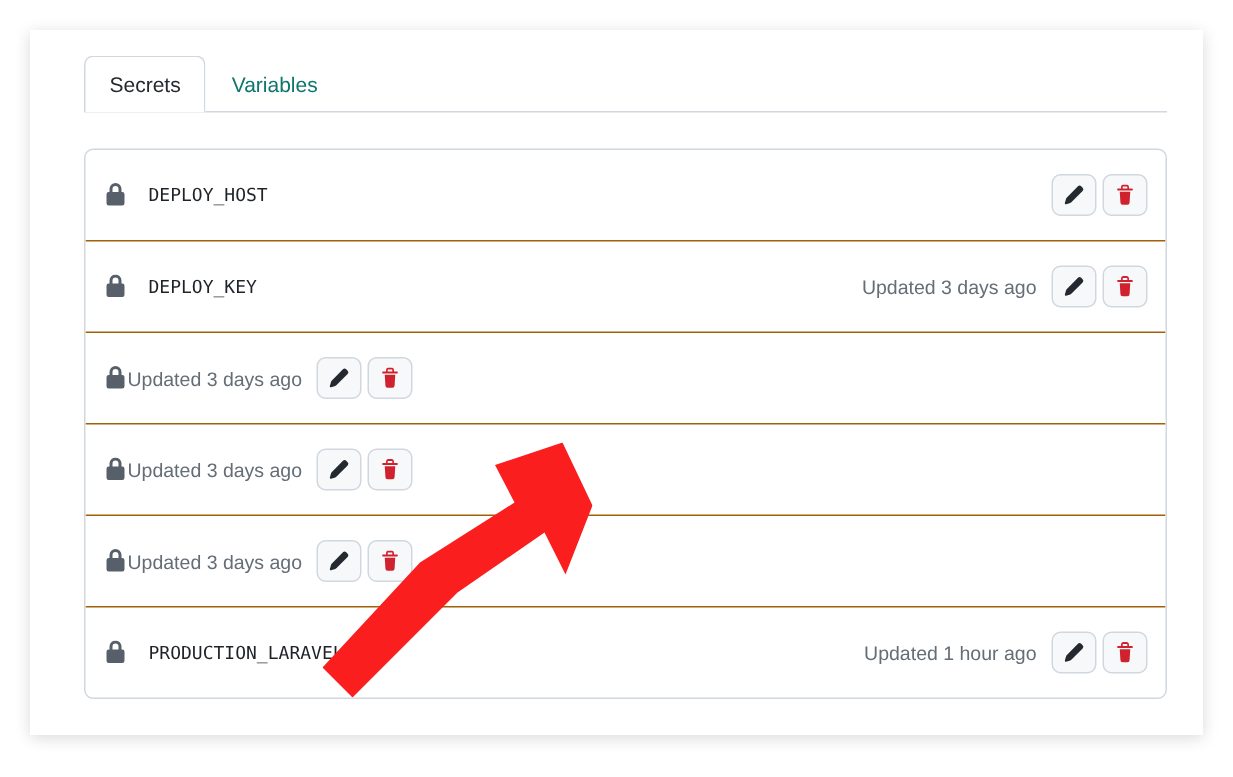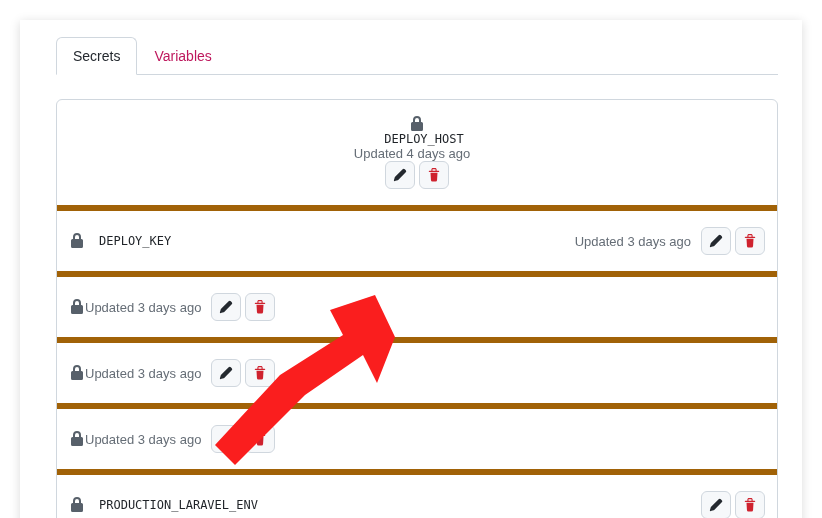--- a/index.html
+++ b/index.html
@@ -20,21 +20,21 @@
     position: relative;
   }
   .tabs {
     display: flex;
     border-bottom: 1px solid #d0d7de;
     margin-bottom: 24px;
   }
   .tab {
     padding: 10px 16px;
     font-size: 14px;
-    color: #be185d;
+    color: #0f766e;
     cursor: pointer;
     border: 1px solid transparent;
     border-top-left-radius: 6px;
     border-top-right-radius: 6px;
     position: relative;
     top: 1px;
     background: transparent;
   }
   .tab.active {
     color: #24292f;
@@ -44,23 +44,23 @@
   }
   .list {
     border: 1px solid #d0d7de;
     border-radius: 6px;
     overflow: hidden;
   }
   .row {
     display: flex;
     align-items: center;
     padding: 16px 12px;
-    border-top: 6px solid #a16207;
-  }
-  .row:first-child { border-top: none; flex-direction: column; }
+    border-top: 1px solid #a16207;
+  }
+  .row:first-child { border-top: none; }
   .lock {
     width: 16px;
     height: 16px;
     flex: 0 0 auto;
     display: flex;
     align-items: center;
     justify-content: center;
     color: #57606a;
   }
   .name {
@@ -114,21 +114,20 @@
 
   <div class="list">
 
     <div class="row">
       <span class="lock">
         <svg width="16" height="16" viewBox="0 0 16 16" fill="currentColor">
             <path d="M4 6V4a4 4 0 1 1 8 0v2h.5A1.5 1.5 0 0 1 14 7.5v6A1.5 1.5 0 0 1 12.5 15h-9A1.5 1.5 0 0 1 2 13.5v-6A1.5 1.5 0 0 1 3.5 6H4Zm2 0h4V4a2 2 0 1 0-4 0v2Z"></path>
           </svg>
       </span>
       <span class="name">DEPLOY_HOST</span>
-      <span class="updated">Updated 4 days ago</span>
       <span class="actions">
         <span class="iconbtn">
           <svg width="14" height="14" viewBox="0 0 16 16" fill="currentColor">
               <path d="M11.013 1.427a1.75 1.75 0 0 1 2.474 0l1.086 1.086a1.75 1.75 0 0 1 0 2.474l-8.61 8.61c-.21.21-.47.364-.756.445l-3.251.93a.75.75 0 0 1-.927-.928l.929-3.25c.081-.286.235-.547.445-.758l8.61-8.61Z"></path>
             </svg>
         </span>
         <span class="iconbtn danger">
           <svg width="14" height="14" viewBox="0 0 16 16" fill="currentColor">
               <path d="M11 1.75V3h2.25a.75.75 0 0 1 0 1.5H2.75a.75.75 0 0 1 0-1.5H5V1.75C5 .784 5.784 0 6.75 0h2.5C10.216 0 11 .784 11 1.75ZM4 5.5h8l-.5 8.25A1.75 1.75 0 0 1 9.75 15.5h-3.5a1.75 1.75 0 0 1-1.75-1.75L4 5.5Zm2.5-4a.25.25 0 0 0-.25.25V3h3.5V1.75a.25.25 0 0 0-.25-.25h-3Z"></path>
             </svg>
@@ -221,20 +220,21 @@
       </span>
     </div>
 
     <div class="row">
       <span class="lock">
         <svg width="16" height="16" viewBox="0 0 16 16" fill="currentColor">
             <path d="M4 6V4a4 4 0 1 1 8 0v2h.5A1.5 1.5 0 0 1 14 7.5v6A1.5 1.5 0 0 1 12.5 15h-9A1.5 1.5 0 0 1 2 13.5v-6A1.5 1.5 0 0 1 3.5 6H4Zm2 0h4V4a2 2 0 1 0-4 0v2Z"></path>
           </svg>
       </span>
       <span class="name">PRODUCTION_LARAVEL_ENV</span>
+      <span class="updated">Updated 1 hour ago</span>
       <span class="actions">
         <span class="iconbtn">
           <svg width="14" height="14" viewBox="0 0 16 16" fill="currentColor">
               <path d="M11.013 1.427a1.75 1.75 0 0 1 2.474 0l1.086 1.086a1.75 1.75 0 0 1 0 2.474l-8.61 8.61c-.21.21-.47.364-.756.445l-3.251.93a.75.75 0 0 1-.927-.928l.929-3.25c.081-.286.235-.547.445-.758l8.61-8.61Z"></path>
             </svg>
         </span>
         <span class="iconbtn danger">
           <svg width="14" height="14" viewBox="0 0 16 16" fill="currentColor">
               <path d="M11 1.75V3h2.25a.75.75 0 0 1 0 1.5H2.75a.75.75 0 0 1 0-1.5H5V1.75C5 .784 5.784 0 6.75 0h2.5C10.216 0 11 .784 11 1.75ZM4 5.5h8l-.5 8.25A1.75 1.75 0 0 1 9.75 15.5h-3.5a1.75 1.75 0 0 1-1.75-1.75L4 5.5Zm2.5-4a.25.25 0 0 0-.25.25V3h3.5V1.75a.25.25 0 0 0-.25-.25h-3Z"></path>
             </svg>

